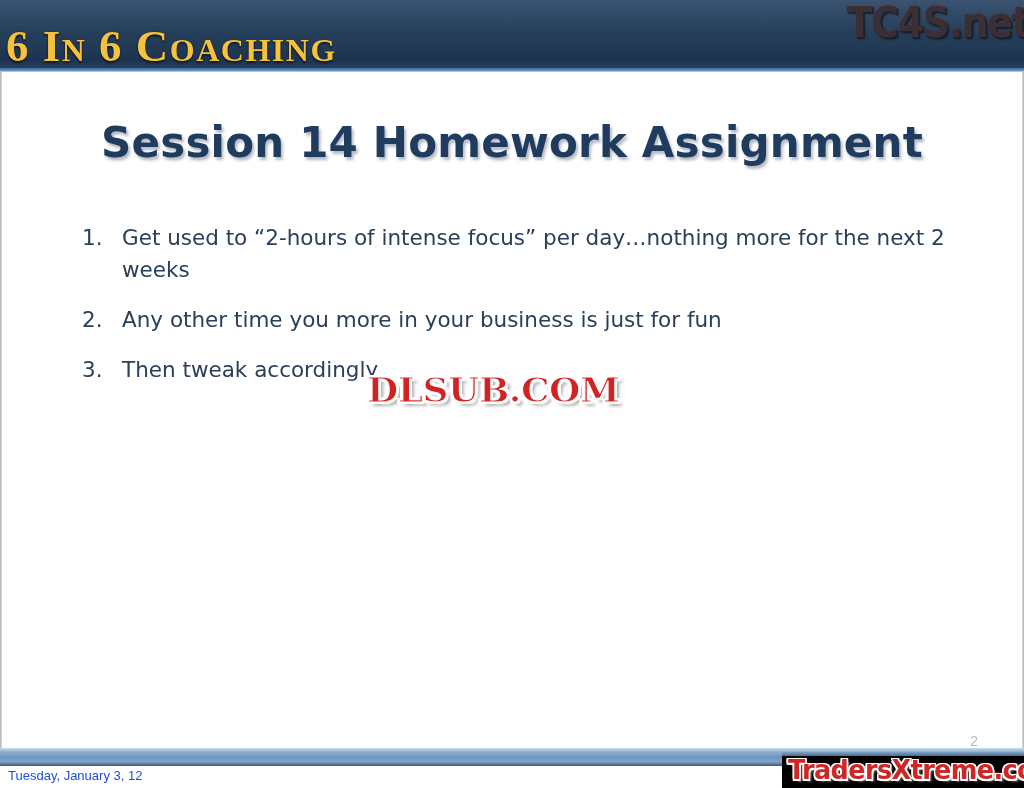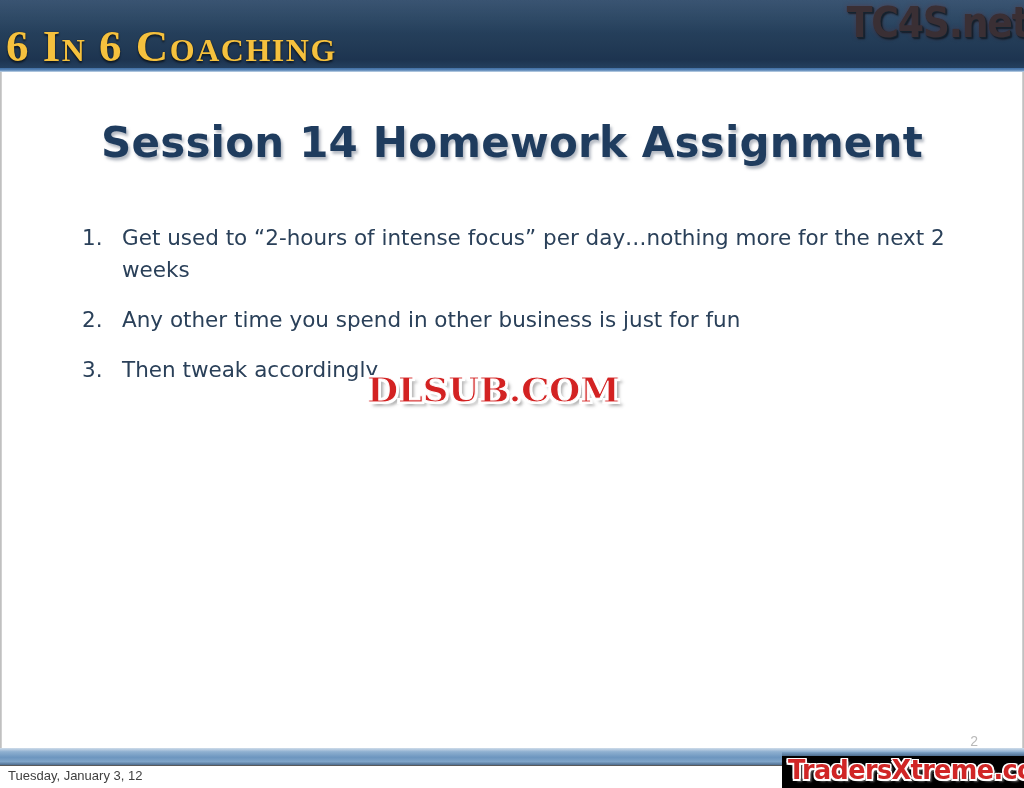--- a/index.html
+++ b/index.html
@@ -187,21 +187,21 @@
     width: 1024px;
     height: 22px;
     background: #ffffff;
   }
   .footer-date {
     position: absolute;
     left: 8px;
     top: 768px;
     font-family: "Liberation Sans", sans-serif;
     font-size: 13px;
-    color: #404040;
+    color: #1d4ed8;
     white-space: nowrap;
   }
   .footer-logo-box {
     position: absolute;
     right: 0;
     top: 752px;
     width: 242px;
     height: 36px;
     background: #000000;
     overflow: hidden;
@@ -247,21 +247,21 @@
 
   <div class="slide-title">Session 14 Homework Assignment</div>
 
   <ul class="body-list">
     <li class="body-item wide">
       <span class="num">1.</span>
       <span class="txt">Get used to “2-hours of intense focus” per day…nothing more for the next 2 weeks</span>
     </li>
     <li class="body-item">
       <span class="num">2.</span>
-      <span class="txt">Any other time you spend in other business is just for fun</span>
+      <span class="txt">Any other time you more in your business is just for fun</span>
     </li>
     <li class="body-item">
       <span class="num">3.</span>
       <span class="txt">Then tweak accordingly</span>
     </li>
   </ul>
 
   <div class="watermark">DLSUB.COM</div>
 
   <div class="page-number">2</div>

